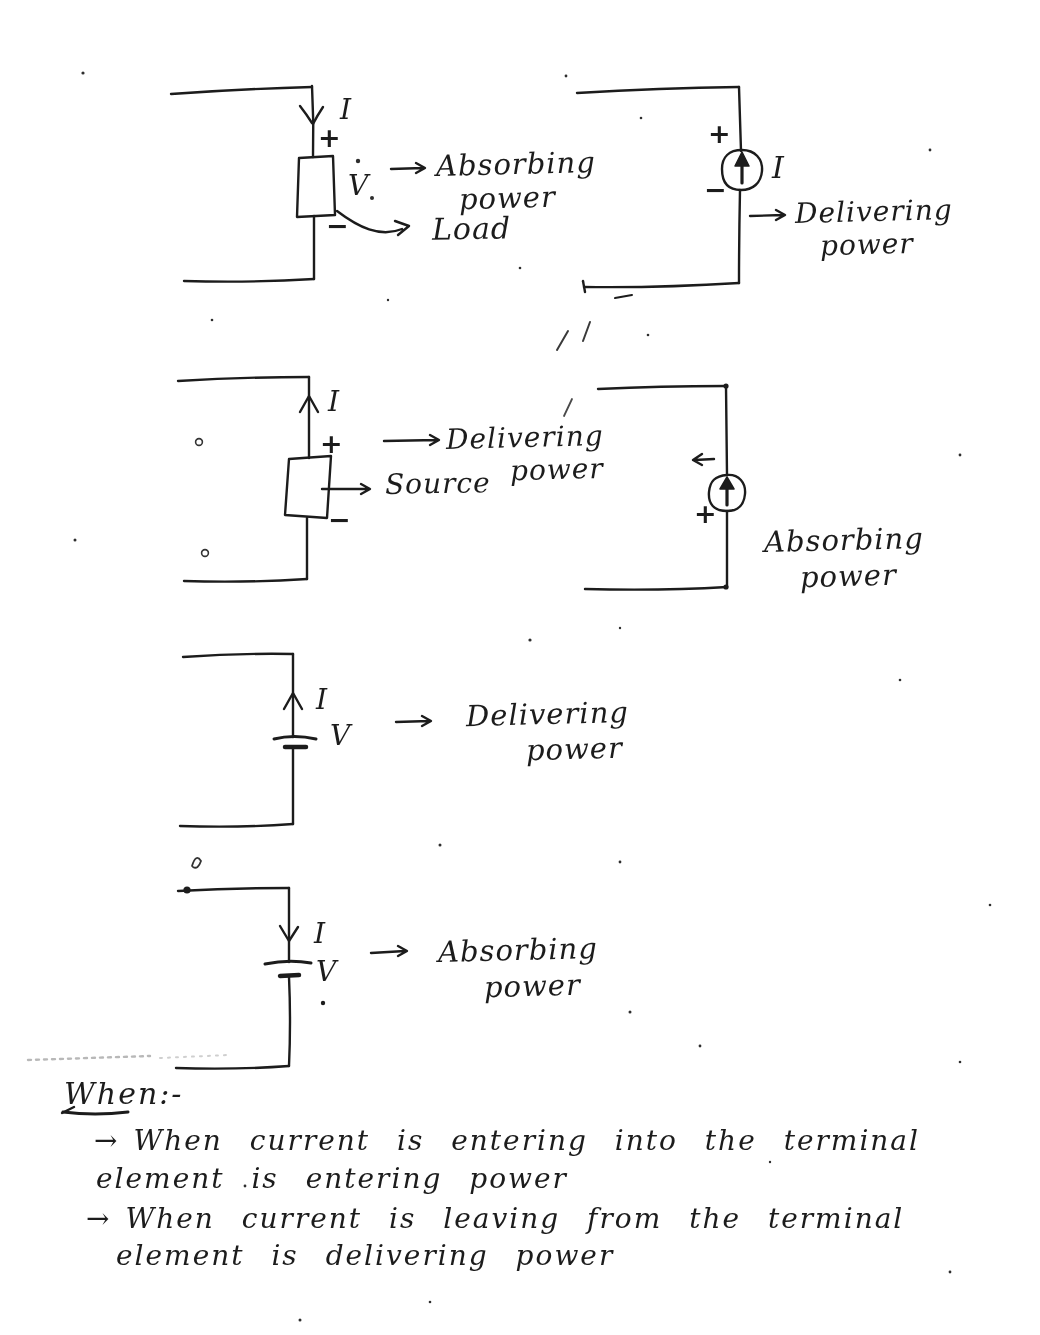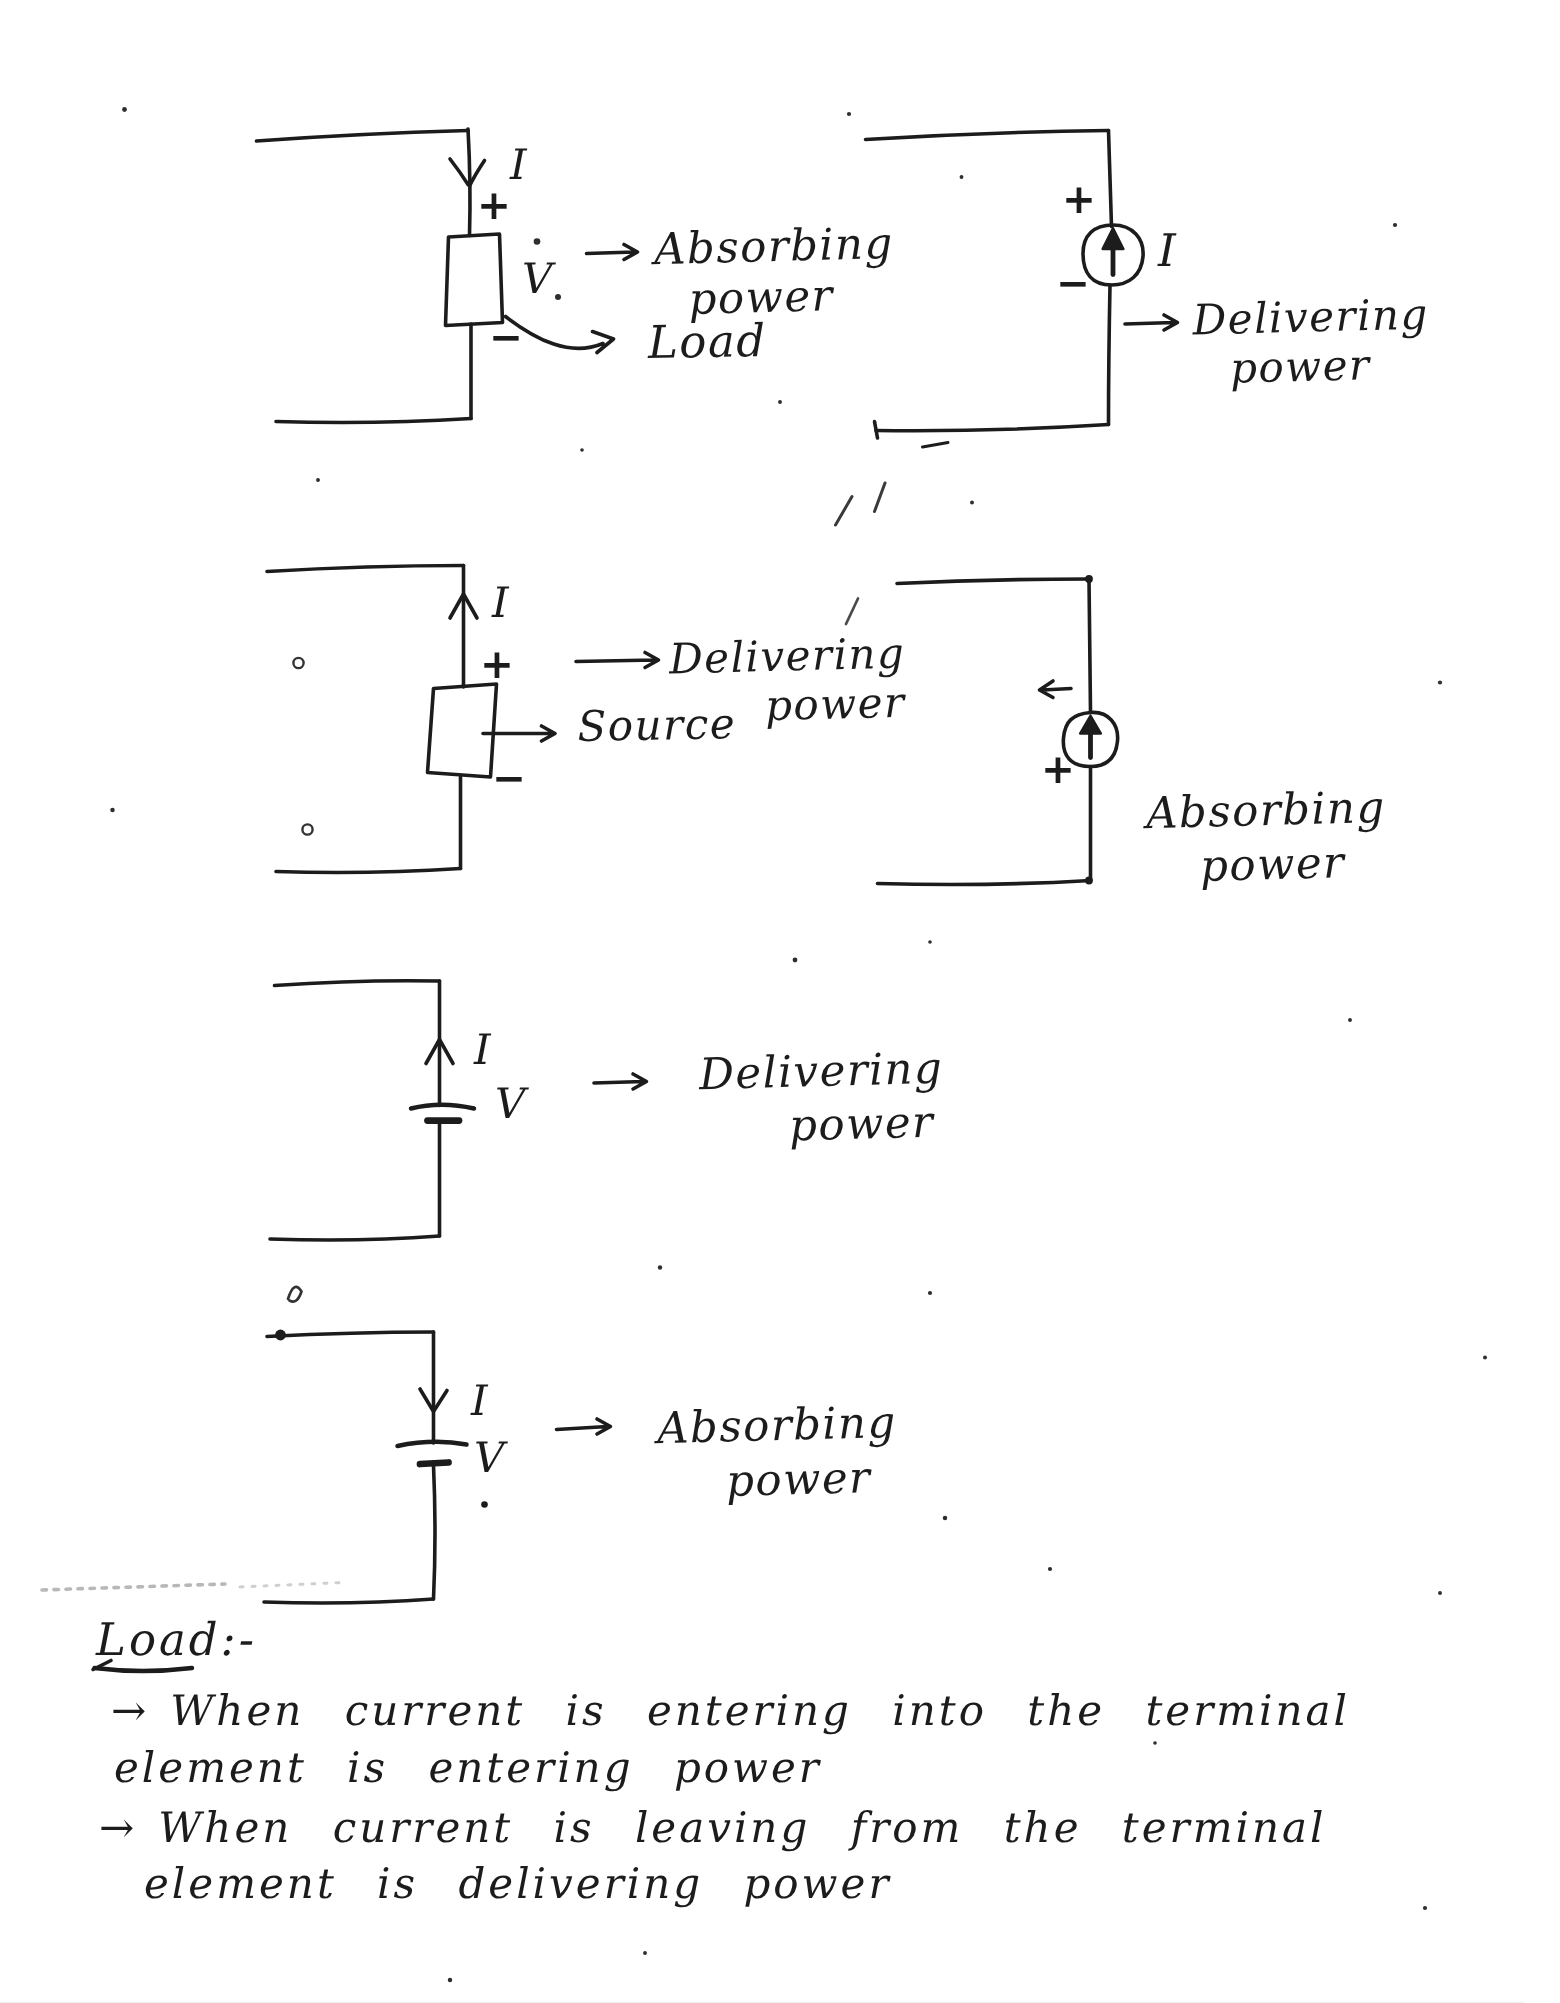--- a/index.html
+++ b/index.html
@@ -42,20 +42,21 @@
   .pm { font-size: 27px; font-weight: bold; }
   .note-line {
     position: absolute;
     font-family: "DejaVu Serif", serif;
     font-style: italic;
     font-size: 28px;
     letter-spacing: 2px;
     word-spacing: 16px;
     white-space: nowrap;
     color: #1c1c1c;
+    margin-left: 20px;
   }
   .note-line .bullet { margin-right: 14px; }
   .note-heading {
     position: absolute;
     font-family: "DejaVu Serif", serif;
     font-style: italic;
     font-size: 30px;
     letter-spacing: 2px;
     color: #1c1c1c;
   }
@@ -212,21 +213,21 @@
   <div class="hw ivlab" style="left:316px; top:686px;">I</div>
   <div class="hw ivlab" style="left:330px; top:722px;">V</div>
   <div class="hw ann" style="left:466px; top:700px;">Delivering</div>
   <div class="hw ann" style="left:526px; top:735px;">power</div>
 
   <div class="hw ivlab" style="left:314px; top:920px;">I</div>
   <div class="hw ivlab" style="left:316px; top:958px;">V</div>
   <div class="hw ann" style="left:438px; top:936px;">Absorbing</div>
   <div class="hw ann" style="left:484px; top:972px;">power</div>
 
-  <div class="note-heading" style="left:64px; top:1076px;">Load:-</div>
+  <div class="note-heading" style="left:64px; top:1076px;">When:-</div>
 
   <div class="note-line" style="left:74px; top:1124px;">
     <span class="bullet">→</span><span>When current is entering into the terminal</span>
   </div>
   <div class="note-line" style="left:76px; top:1162px;">
     <span>element is entering power</span>
   </div>
 
   <div class="note-line" style="left:96px; top:1239px;">
     <span>element is delivering power</span>

